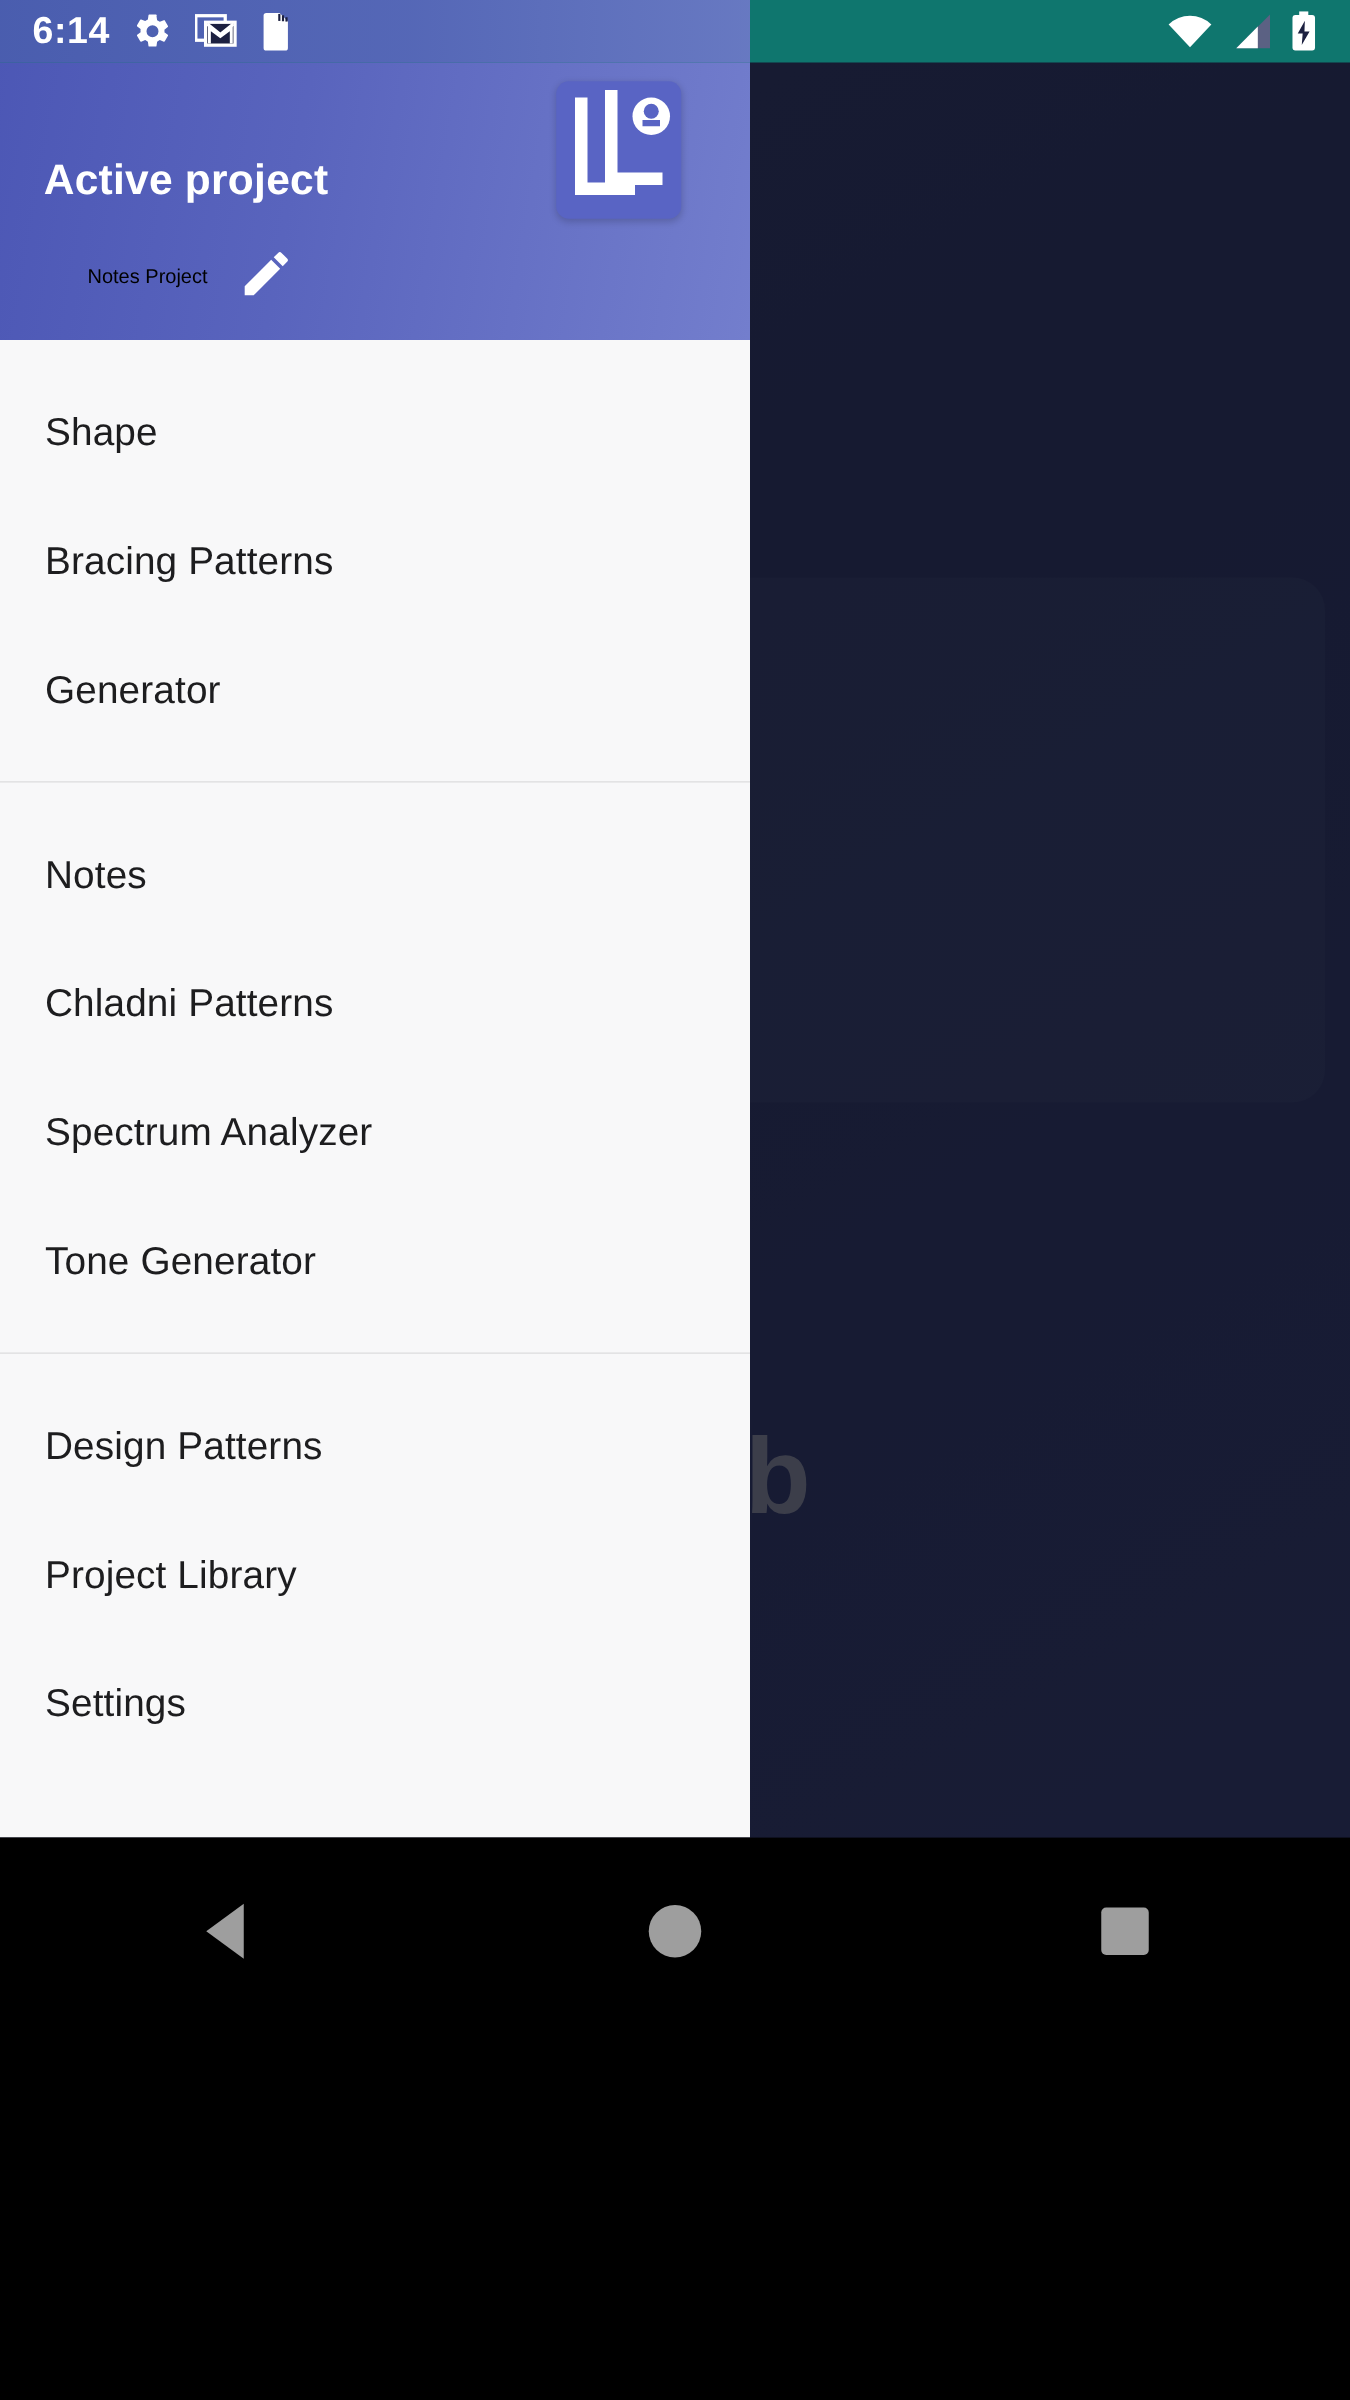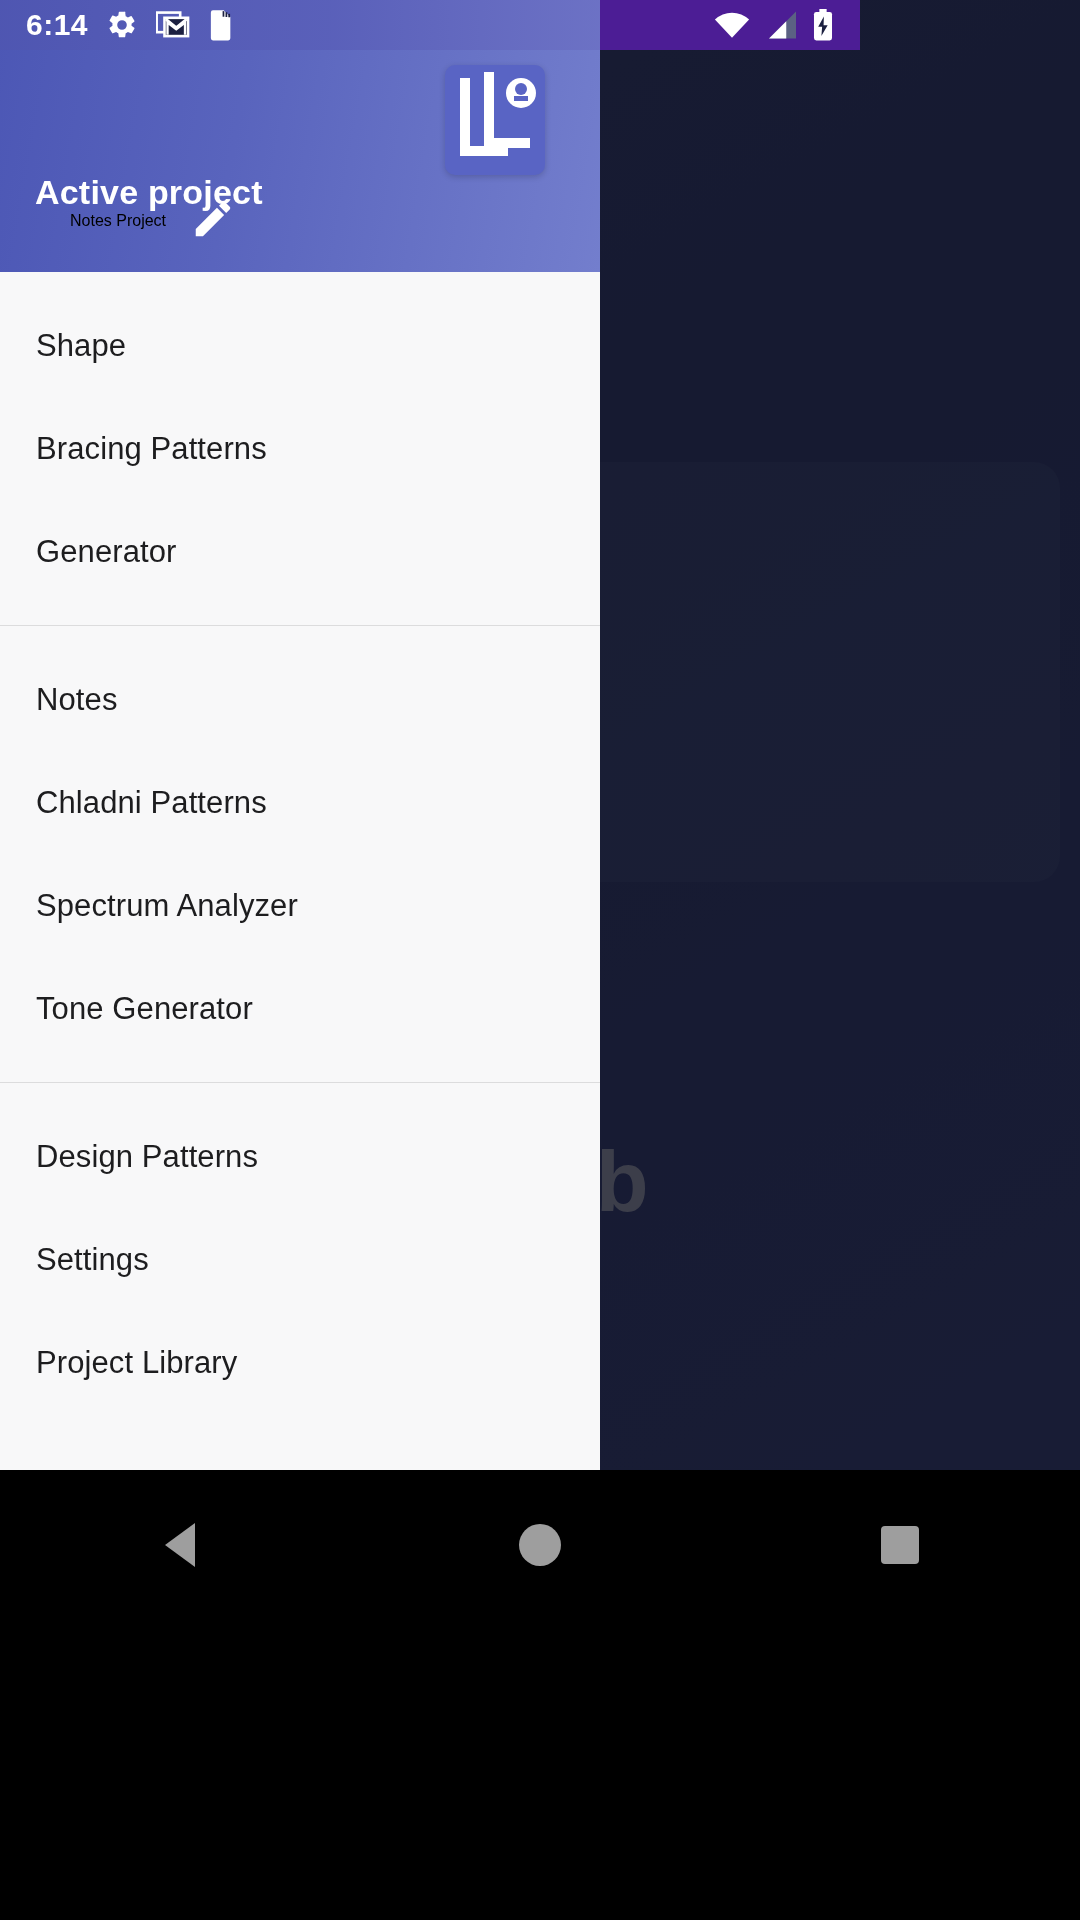--- a/index.html
+++ b/index.html
@@ -35,23 +35,23 @@
     line-height:1;
     letter-spacing:-1px;
   }
   .scrim {
     position:absolute; left:0; top:0; width:1080px; height:1470px;
     background:rgba(10,12,28,0.55);
   }
 
   
   .status-bar {
-    position:absolute; left:0; top:0; width:860px; height:50px;
+    position:absolute; left:0; top:0; width:1080px; height:50px;
     z-index:40;
-    background:#4c1d95;
+    background:#0f766e;
   }
   .status-bar-left-tint {
     position:absolute; left:0; top:0; width:600px; height:50px;
     background:linear-gradient(90deg,#4f5bb4 0%,#5b66bd 55%,#6f79c9 100%);
     opacity:0.92;
   }
   .status-left {
     position:absolute; left:0; top:0; height:50px;
     display:flex; align-items:center; gap:18px;
     padding-left:26px;
@@ -84,21 +84,20 @@
     width:100px; height:110px;
     background:#5964c4;
     border-radius:10px;
     box-shadow:0 2px 6px rgba(0,0,0,0.18);
   }
   .drawer-logo svg { display:block; }
   .header-title {
     position:absolute; left:35px; top:125px;
     color:#ffffff; font-size:34px; font-weight:bold;
     letter-spacing:0.2px;
-    margin-top:48px;
   }
   .header-project-row {
     position:absolute; left:70px; top:196px;
     display:flex; align-items:center; gap:24px;
   }
   .edit-icon { display:block; }
 
   .menu-section { padding:0; }
   .menu-item {
     height:103px;
@@ -193,22 +192,22 @@
       <div class="menu-item">Chladni Patterns</div>
       <div class="menu-item">Spectrum Analyzer</div>
       <div class="menu-item">Tone Generator</div>
     </div>
     <div class="section-pad-bottom"></div>
     <div class="divider"></div>
     <div class="section-pad-top"></div>
 
     <div class="menu-section">
       <div class="menu-item">Design Patterns</div>
+      <div class="menu-item">Project Library</div>
       <div class="menu-item">Settings</div>
-      <div class="menu-item">Project Library</div>
     </div>
 
   </div>
 
   <div class="status-bar">
     <div class="status-bar-left-tint"></div>
 
     <div class="status-left">
       <span class="status-time">6:14</span>
 

